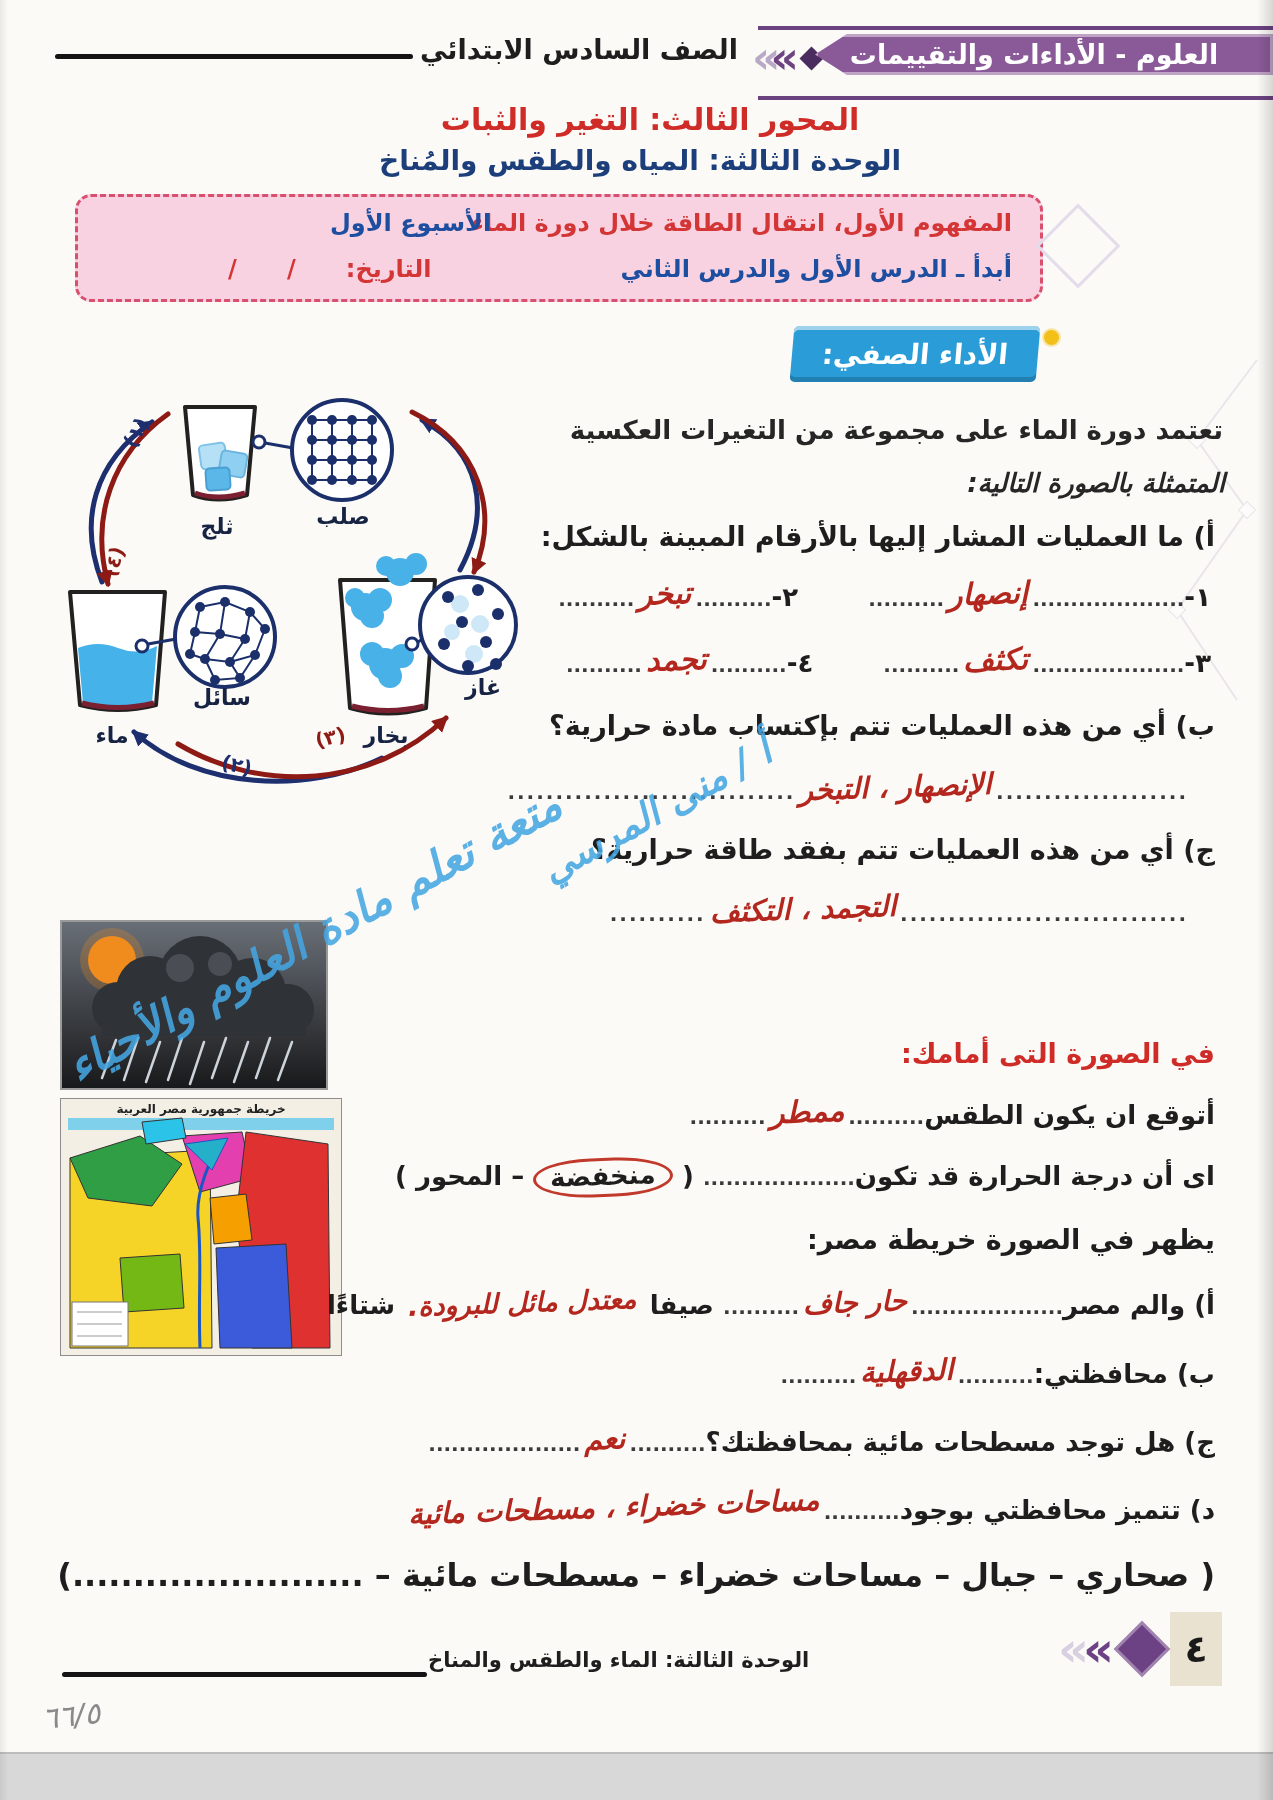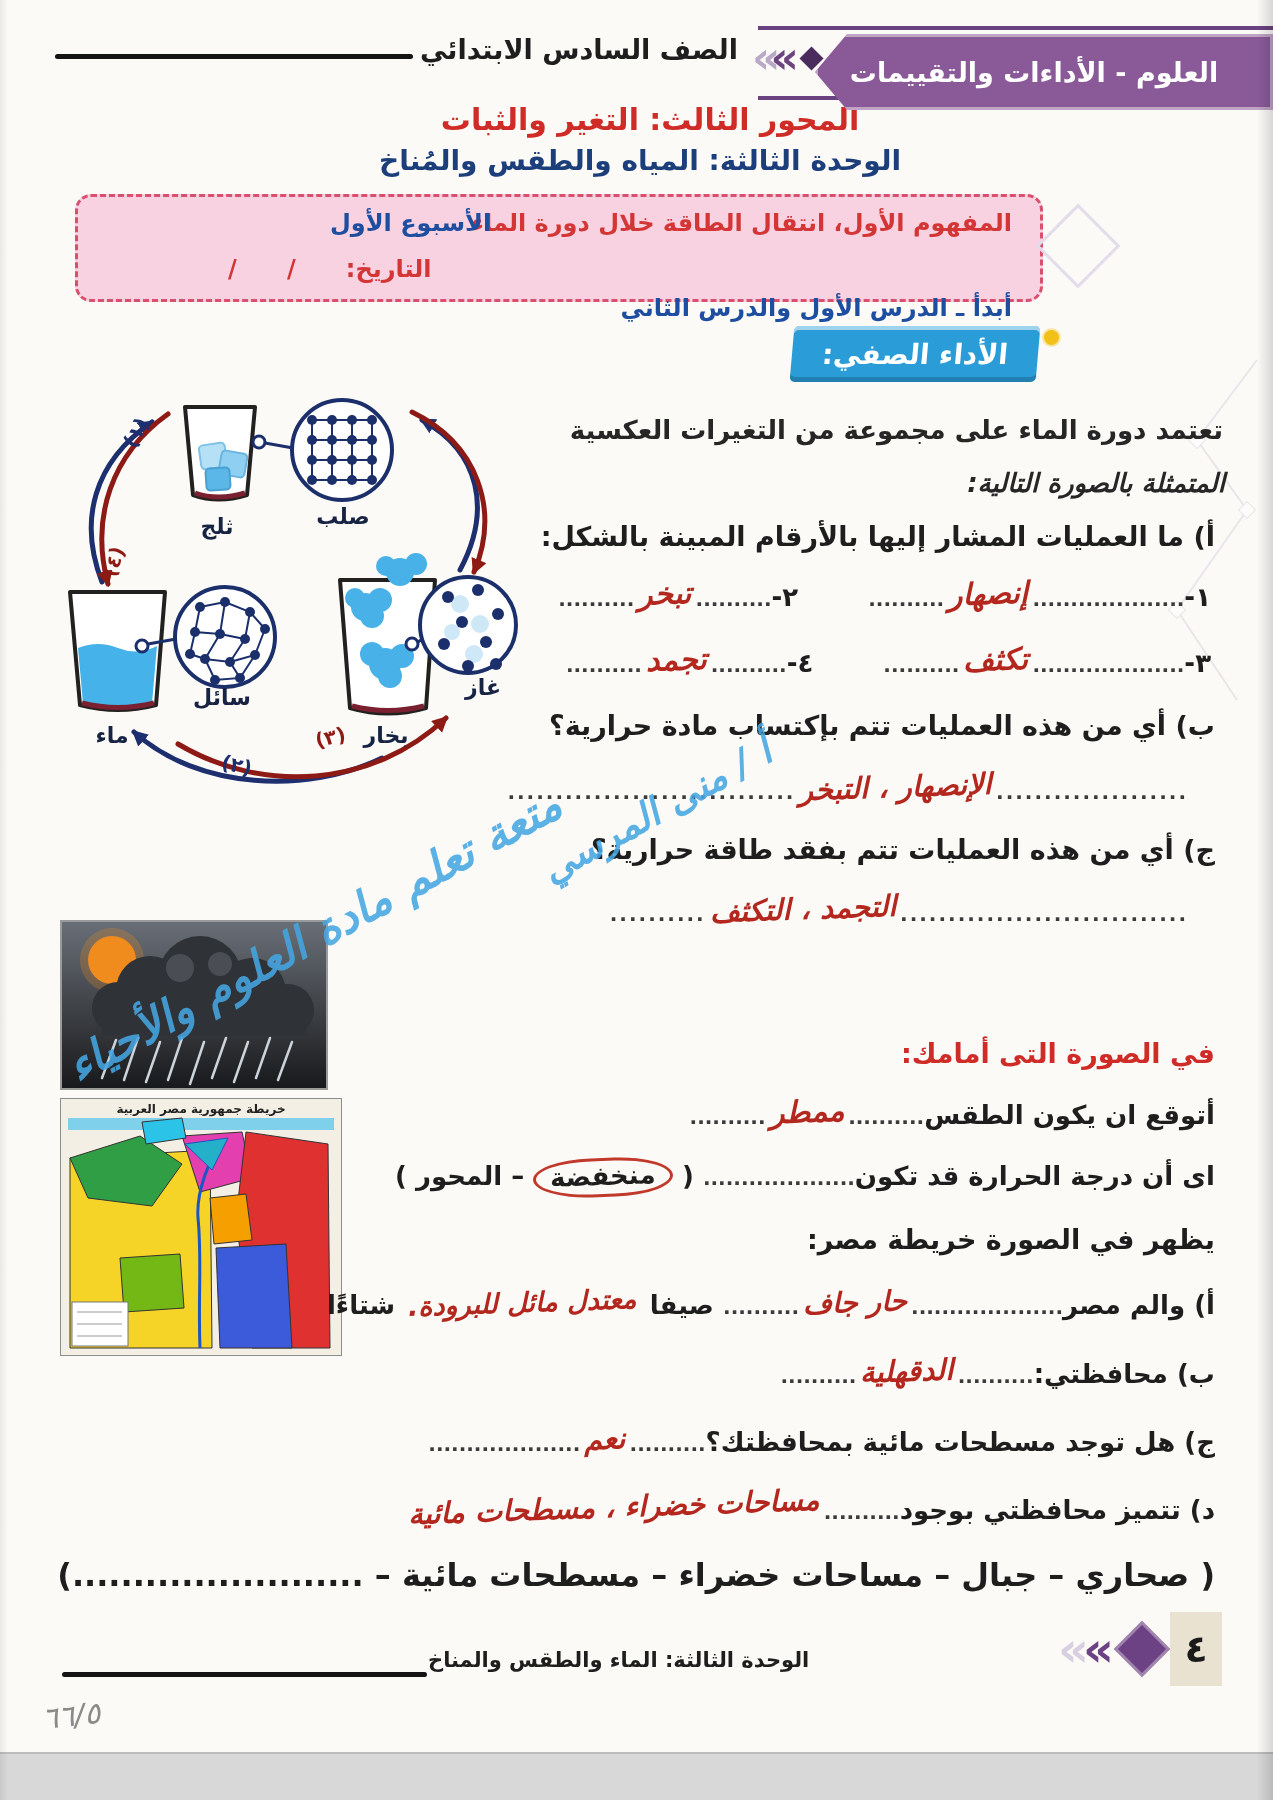--- a/index.html
+++ b/index.html
@@ -37,38 +37,38 @@
         background:linear-gradient(to right,rgba(0,0,0,.07),rgba(0,0,0,0));}
   svg text{font-family:"DejaVu Sans",sans-serif;}
 </style>
 </head>
 <body>
 
 <div class="page">
 
   <div class="abs purpline" style="left:758px;right:0;top:26px;height:4px;"></div>
   <div class="abs purpline" style="left:758px;right:0;top:96px;height:4px;"></div>
-  <div class="abs banner" style="left:815px;right:0;top:34px;height:76px;padding-right:20px;">
+  <div class="abs banner" style="left:815px;right:0;top:34px;height:41px;padding-right:20px;">
     <span>العلوم - الأداءات والتقييمات</span>
   </div>
   <div class="abs" style="left:752px;top:36px;direction:ltr;display:flex;align-items:center;">
     <span class="chev" style="font-size:44px;color:#b9a9c6;">«</span>
     <span class="chev" style="font-size:44px;color:#6d4480;margin-left:-10px;">«</span>
     <span style="width:17px;height:17px;background:#4a2d5e;transform:rotate(45deg);margin-left:4px;"></span>
   </div>
   <div class="abs q" style="left:420px;top:34px;font-size:27px;">الصف السادس الابتدائي</div>
   <div class="abs hline" style="left:55px;top:54px;width:358px;height:5px;"></div>
 
   <div class="abs q bluetext" style="left:260px;top:144px;width:760px;text-align:center;font-size:28px;">الوحدة الثالثة: المياه والطقس والمُناخ</div>
   <div class="abs q redtext" style="left:300px;top:102px;width:700px;text-align:center;font-size:30px;">المحور الثالث: التغير والثبات</div>
 
   <div class="abs" style="left:75px;top:194px;width:962px;height:102px;background:#f9d2e2;border:3px dashed #d94f6e;border-radius:16px;">
     <span class="abs q redtext" style="right:28px;top:12px;font-size:24px;color:#d43535;">المفهوم الأول، انتقال الطاقة خلال دورة الماء</span>
     <span class="abs q bluetext" style="left:232px;top:12px;font-size:24px;color:#1d4ea0;margin-left:20px;">الأسبوع الأول</span>
-    <span class="abs q bluetext" style="right:28px;top:58px;font-size:24px;color:#1d4ea0;margin-top:39px;">أبدأ ـ الدرس الأول والدرس الثاني</span>
+    <span class="abs q bluetext" style="right:28px;top:58px;font-size:24px;color:#1d4ea0;">أبدأ ـ الدرس الأول والدرس الثاني</span>
     <span class="abs q" style="left:150px;top:58px;font-size:24px;color:#d43535;white-space:pre;">التاريخ:      /      /</span>
   </div>
 
   <div class="abs" style="left:1048px;top:216px;width:54px;height:54px;border:3px solid #e3dcea;transform:rotate(45deg);"></div>
 
   <div class="abs ribbon" style="left:792px;top:326px;width:246px;height:56px;">
     <span>الأداء الصفي:</span>
   </div>
   <div class="abs" style="left:1044px;top:330px;width:15px;height:15px;border-radius:50%;background:#f2c018;box-shadow:0 0 0 2px rgba(242,192,24,.35);"></div>
 

